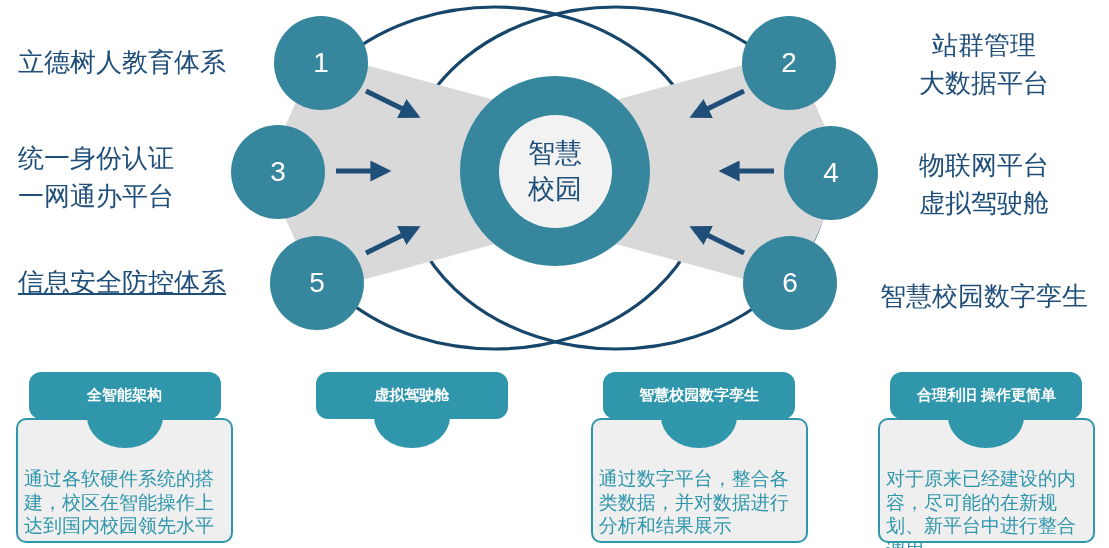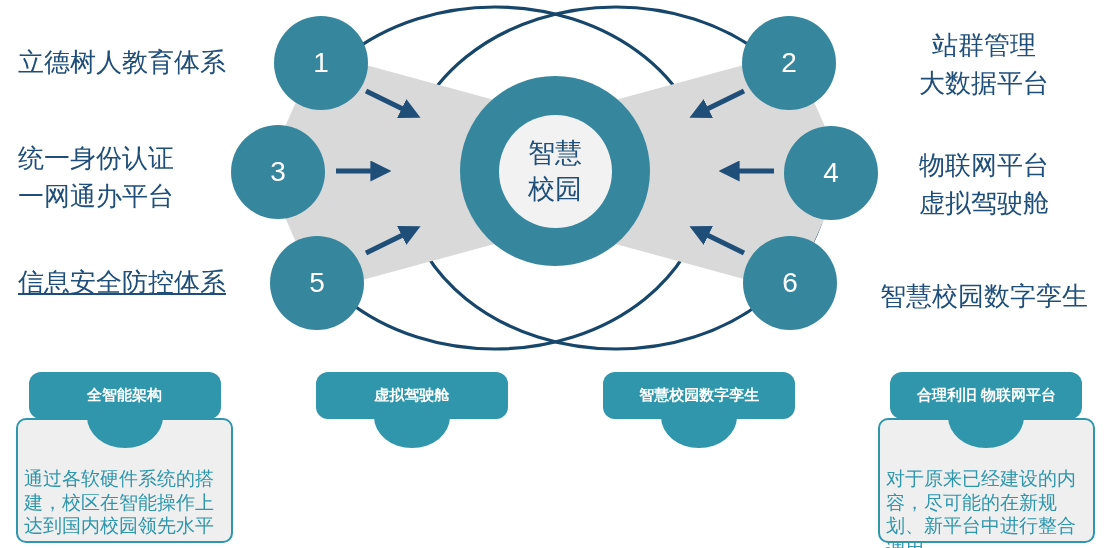--- a/index.html
+++ b/index.html
@@ -133,29 +133,32 @@
           <span>全智能架构</span>
         </div>
     </div>
     <div class="card">
       <div class="card-notch"></div>
       <div class="card-tab">
           <span>虚拟驾驶舱</span>
         </div>
     </div>
     <div class="card">
+      <div class="card-body">
+          <p>通过数字平台，整合各类数据，并对数据进行分析和结果展示</p>
+        </div>
       <div class="card-notch"></div>
       <div class="card-tab">
           <span>智慧校园数字孪生</span>
         </div>
     </div>
     <div class="card">
       <div class="card-body">
           <p>对于原来已经建设的内容，尽可能的在新规划、新平台中进行整合调用</p>
         </div>
       <div class="card-notch"></div>
       <div class="card-tab">
-          <span>合理利旧 物联网平台</span>
+          <span>合理利旧 操作更简单</span>
         </div>
     </div>
   </div>
 
 </div>
 
 </body></html>

